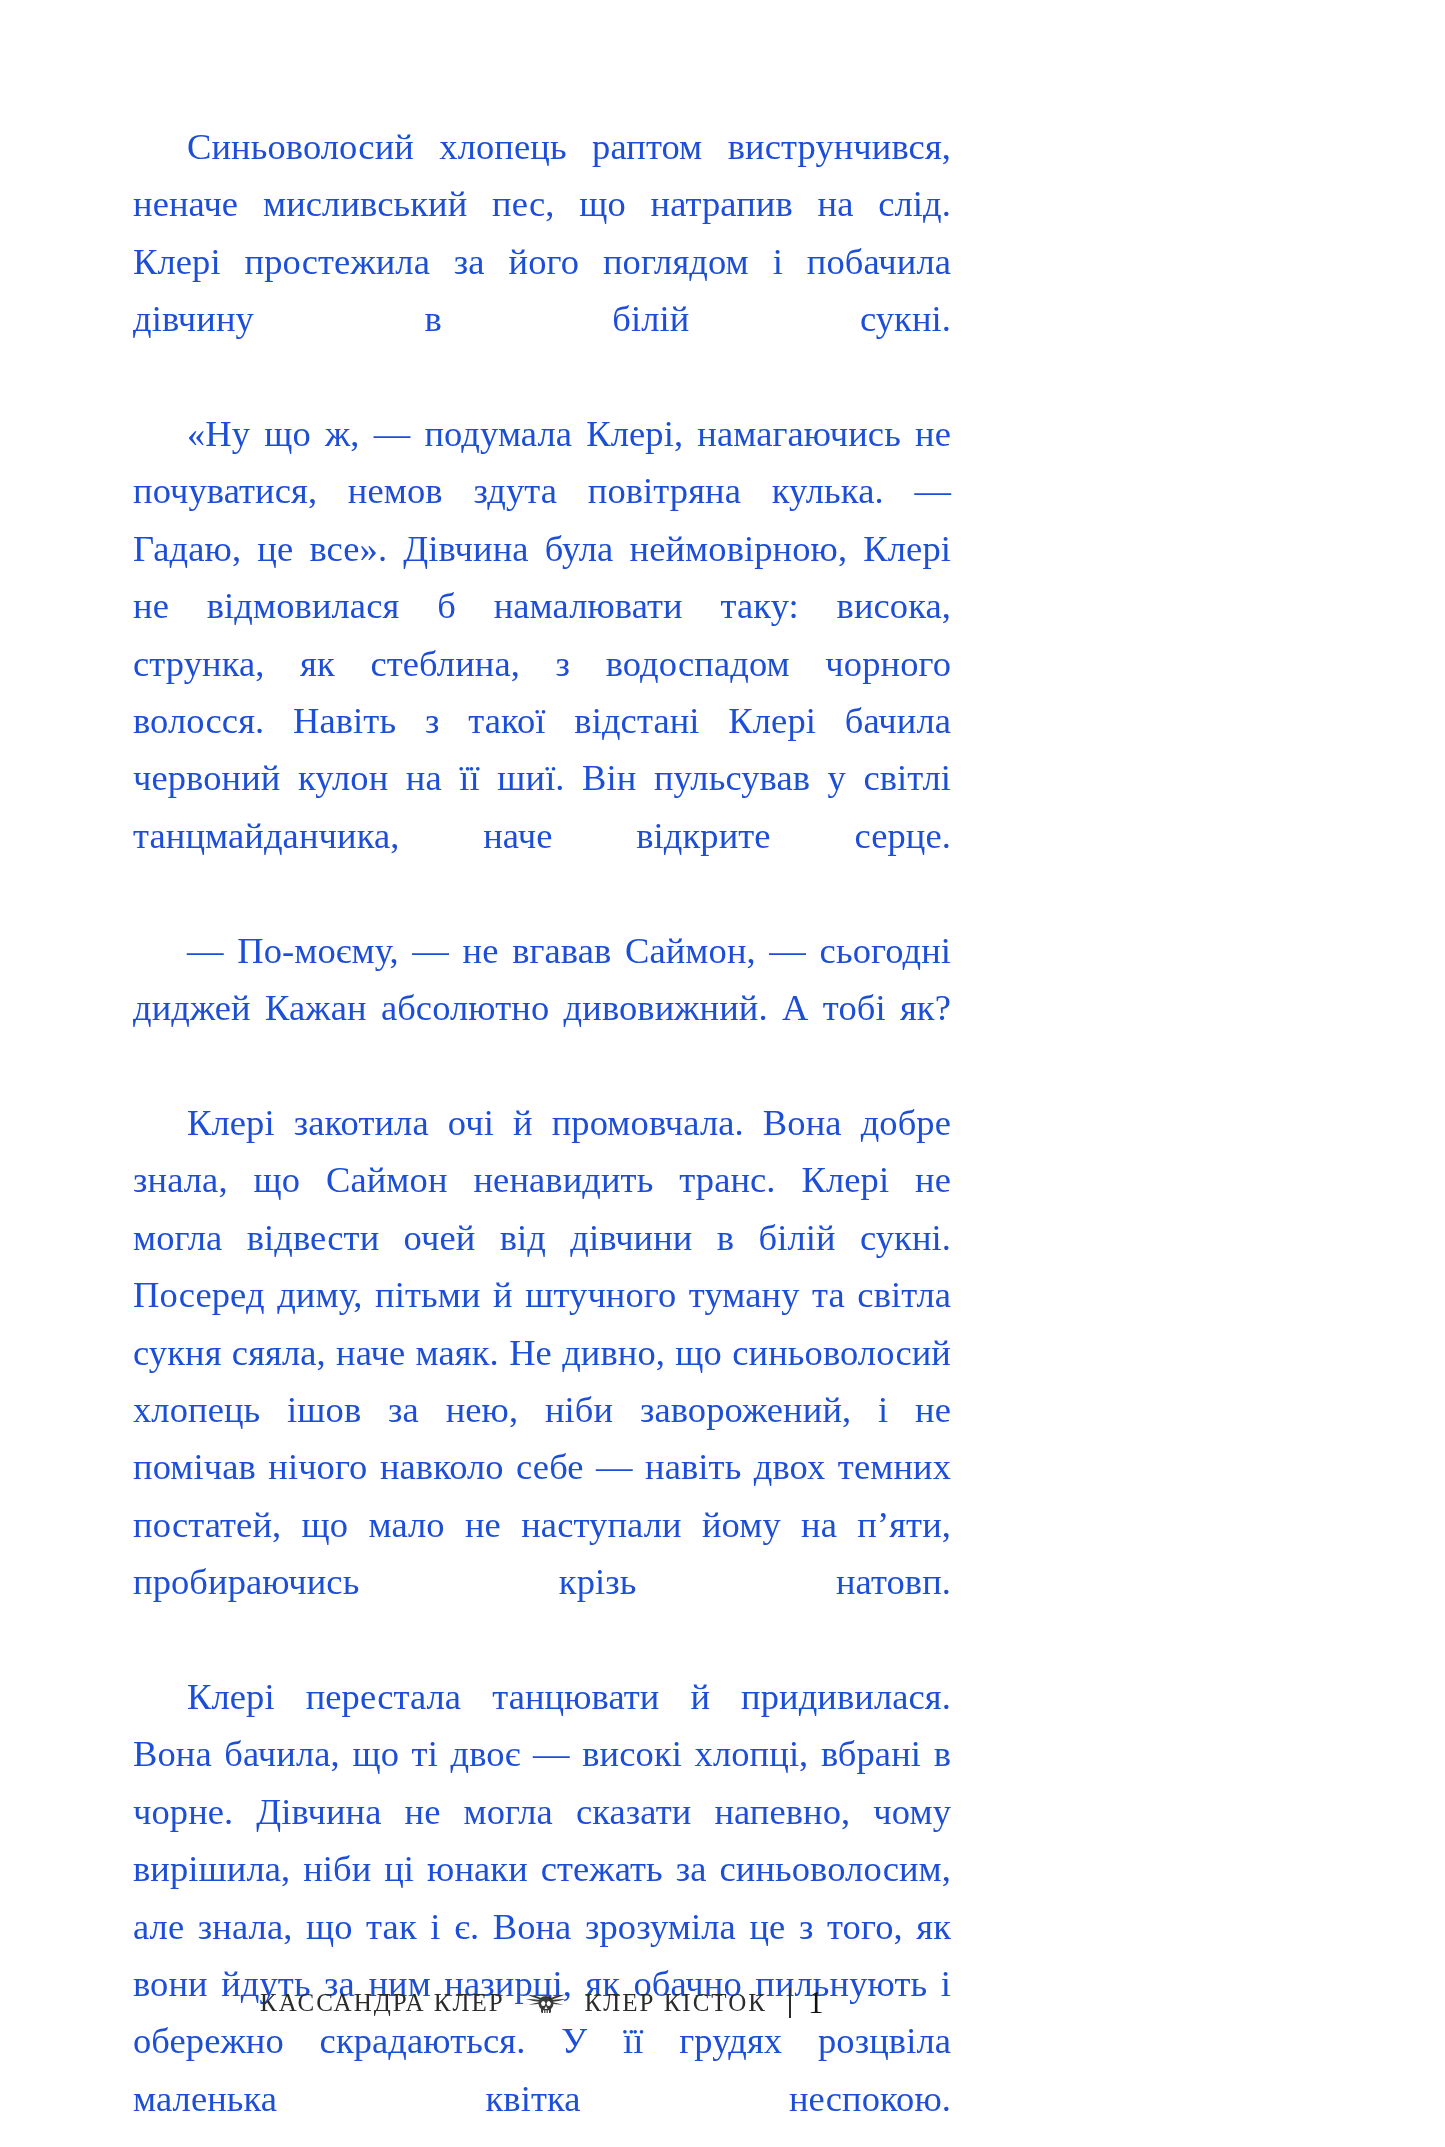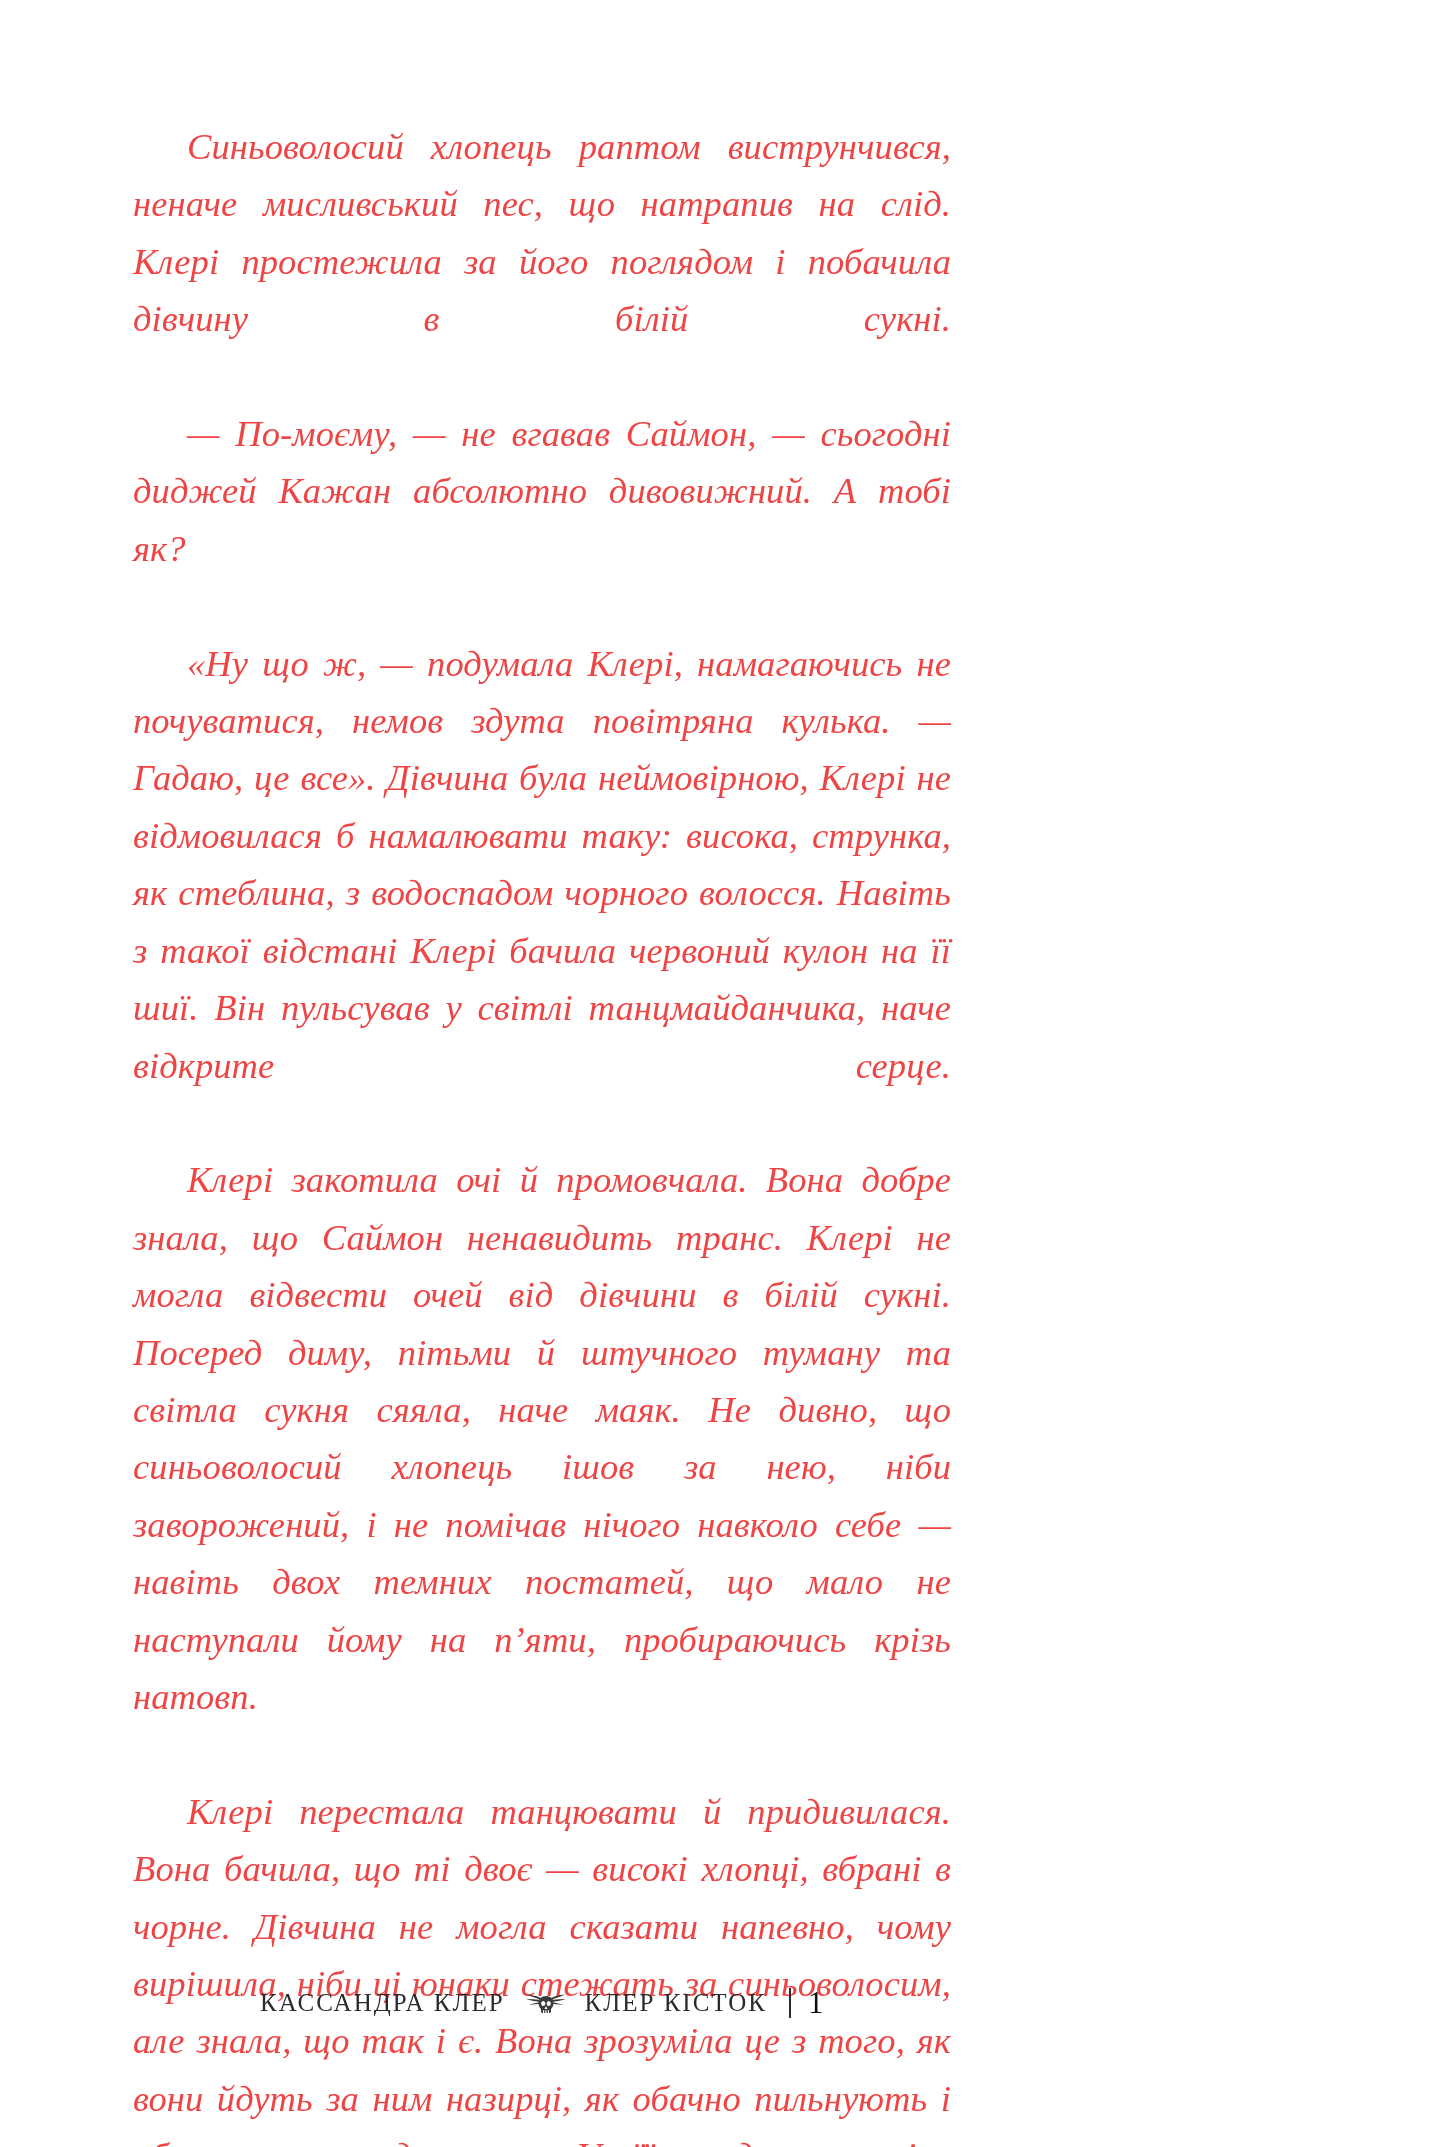--- a/index.html
+++ b/index.html
@@ -32,23 +32,22 @@
 
   p.para {
     margin: 0;
     text-indent: 54px;
     text-align: justify;
     text-justify: inter-word;
     font-size: 36.5px;
     line-height: 57.4px;
     letter-spacing: 0.1px;
     word-spacing: 0.4px;
-    color: #ef4444;
+    color: #1d4ed8;
     font-weight: 400;
-    font-style: italic;
   }
 
   
   p.para::after {
     content: "";
     display: inline-block;
     width: 100%;
   }
 
   .footer {
@@ -98,22 +97,22 @@
     white-space: nowrap;
   }
 </style>
 </head>
 <body>
 
 <div class="page">
 
   <div class="text-block">
     <p class="para">Синьоволосий хлопець раптом виструнчився, неначе мисливський пес, що натрапив на слід. Клері простежила за його поглядом і побачила дівчину в білій сукні.</p>
+    <p class="para">«Ну що ж, — подумала Клері, намагаючись не почуватися, немов здута повітряна кулька. — Гадаю, це все». Дівчина була неймовірною, Клері не відмовилася б намалювати таку: висока, струнка, як стеблина, з водоспадом чорного волосся. Навіть з такої відстані Клері бачила червоний кулон на її шиї. Він пульсував у світлі танцмайданчика, наче відкрите серце.</p>
     <p class="para">— По-моєму, — не вгавав Саймон, — сьогодні диджей Кажан абсолютно дивовижний. А тобі як?</p>
-    <p class="para">«Ну що ж, — подумала Клері, намагаючись не почуватися, немов здута повітряна кулька. — Гадаю, це все». Дівчина була неймовірною, Клері не відмовилася б намалювати таку: висока, струнка, як стеблина, з водоспадом чорного волосся. Навіть з такої відстані Клері бачила червоний кулон на її шиї. Він пульсував у світлі танцмайданчика, наче відкрите серце.</p>
     <p class="para">Клері закотила очі й промовчала. Вона добре знала, що Саймон ненавидить транс. Клері не могла відвести очей від дівчини в білій сукні. Посеред диму, пітьми й штучного туману та світла сукня сяяла, наче маяк. Не дивно, що синьоволосий хлопець ішов за нею, ніби заворожений, і не помічав нічого навколо себе — навіть двох темних постатей, що мало не наступали йому на п’яти, пробираючись крізь натовп.</p>
     <p class="para">Клері перестала танцювати й придивилася. Вона бачила, що ті двоє — високі хлопці, вбрані в чорне. Дівчина не могла сказати напевно, чому вирішила, ніби ці юнаки стежать за синьоволосим, але знала, що так і є. Вона зрозуміла це з того, як вони йдуть за ним назирці, як обачно пильнують і обережно скрадаються. У її грудях розцвіла маленька квітка неспокою.</p>
 
   </div>
 
   <div class="footer">
     <span class="footer-author">КАССАНДРА КЛЕР</span>
 
     <svg class="footer-ornament" viewBox="0 0 92 64" xmlns="http://www.w3.org/2000/svg" aria-hidden="true">
       <g fill="#2b2b2b">

